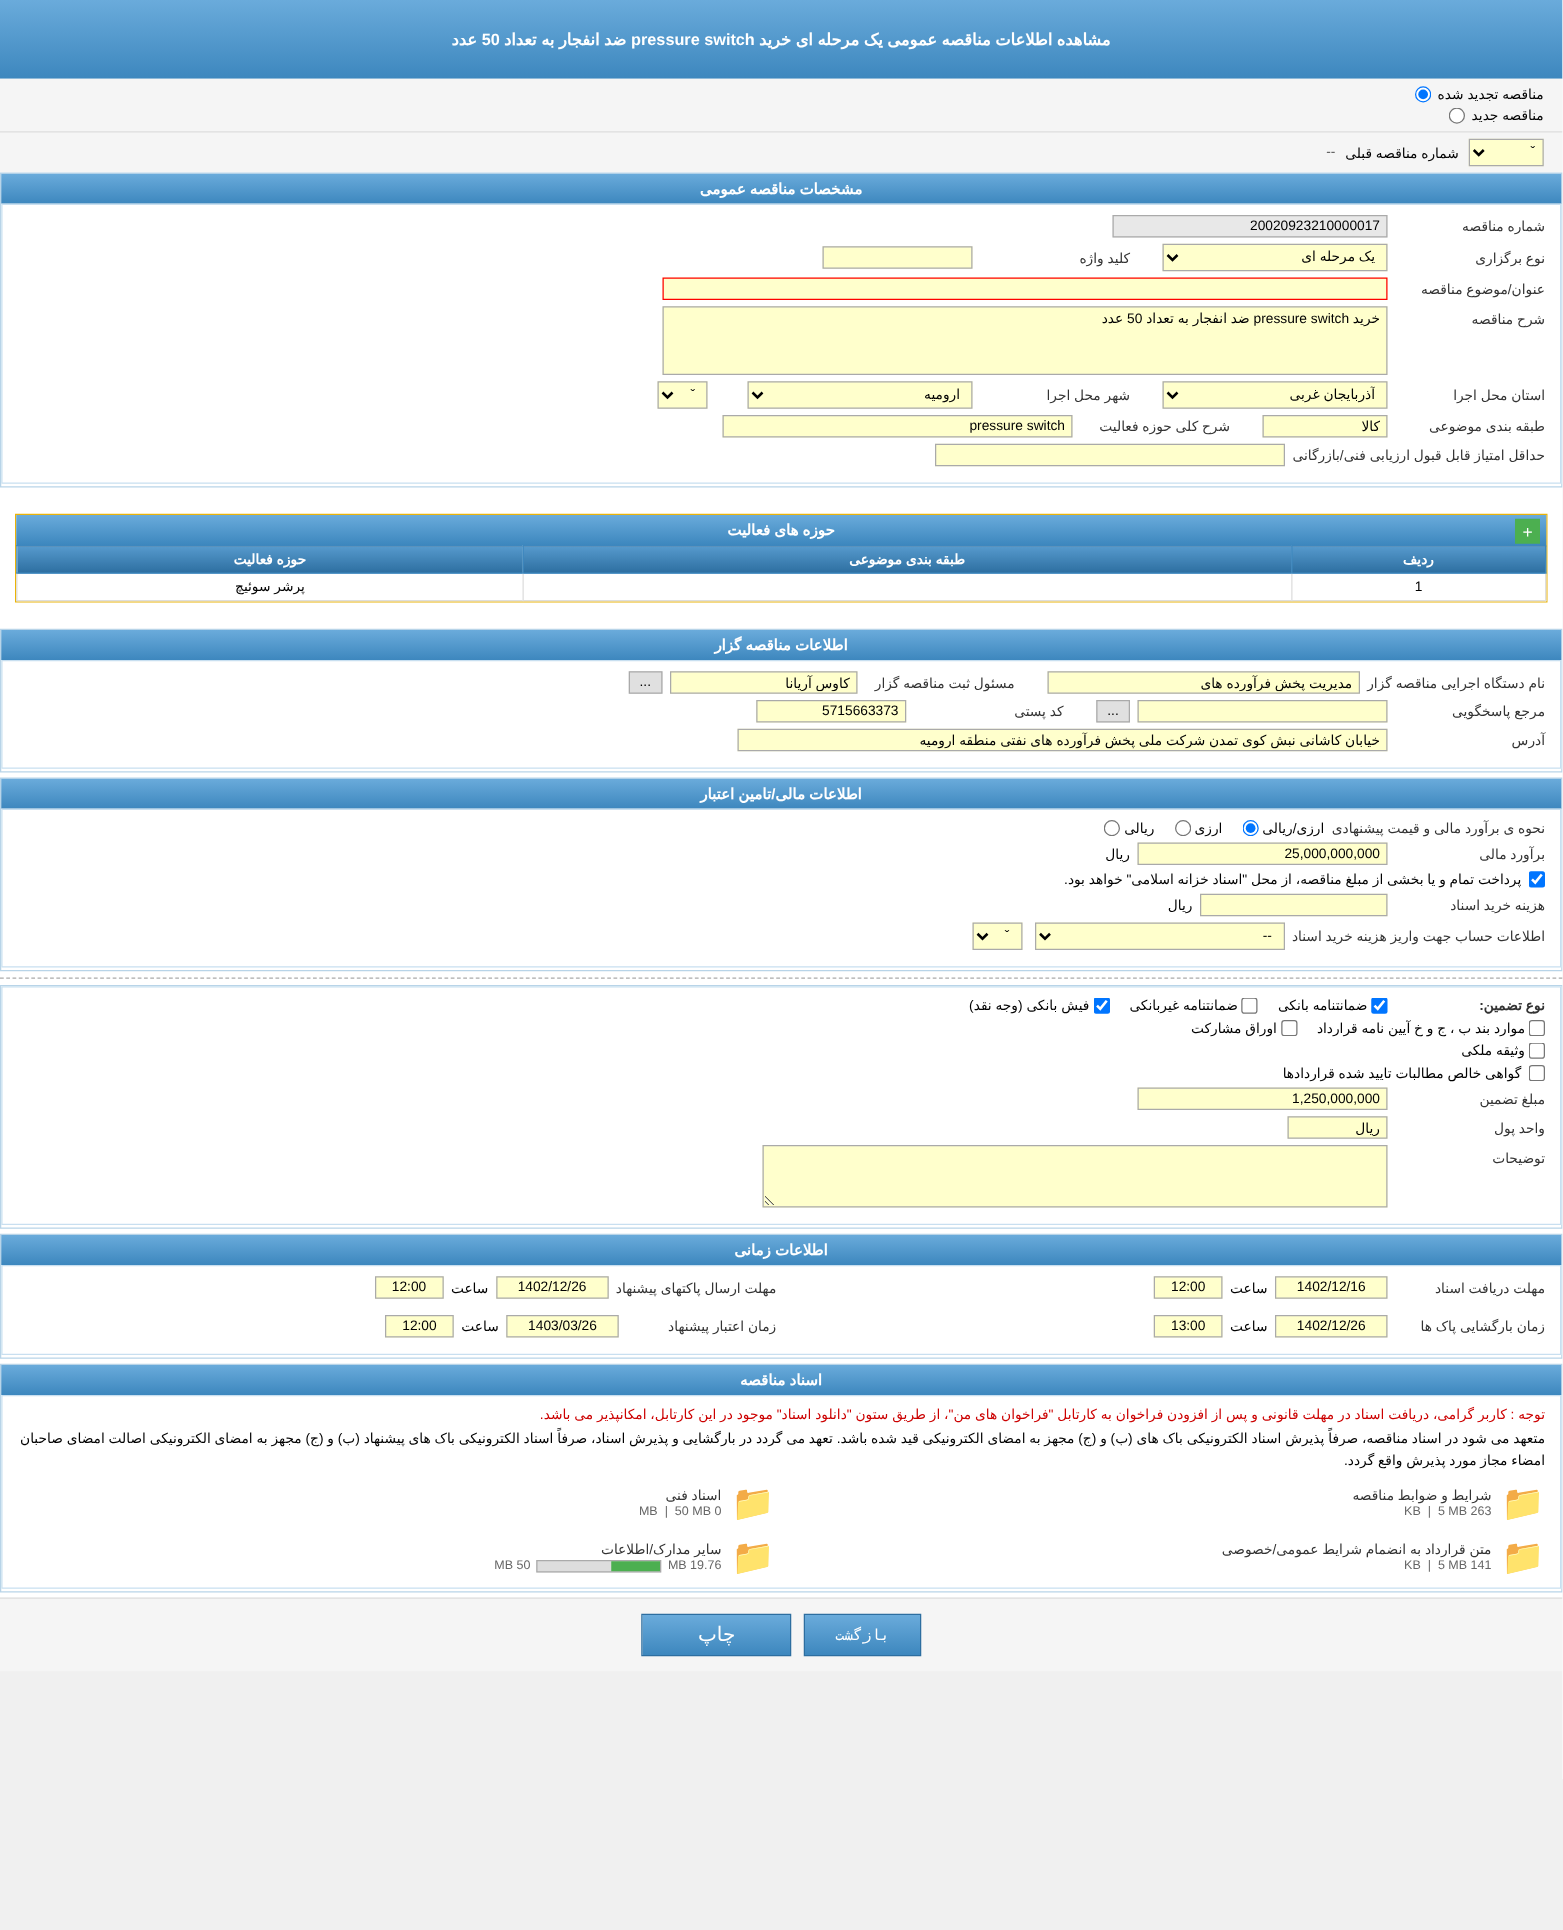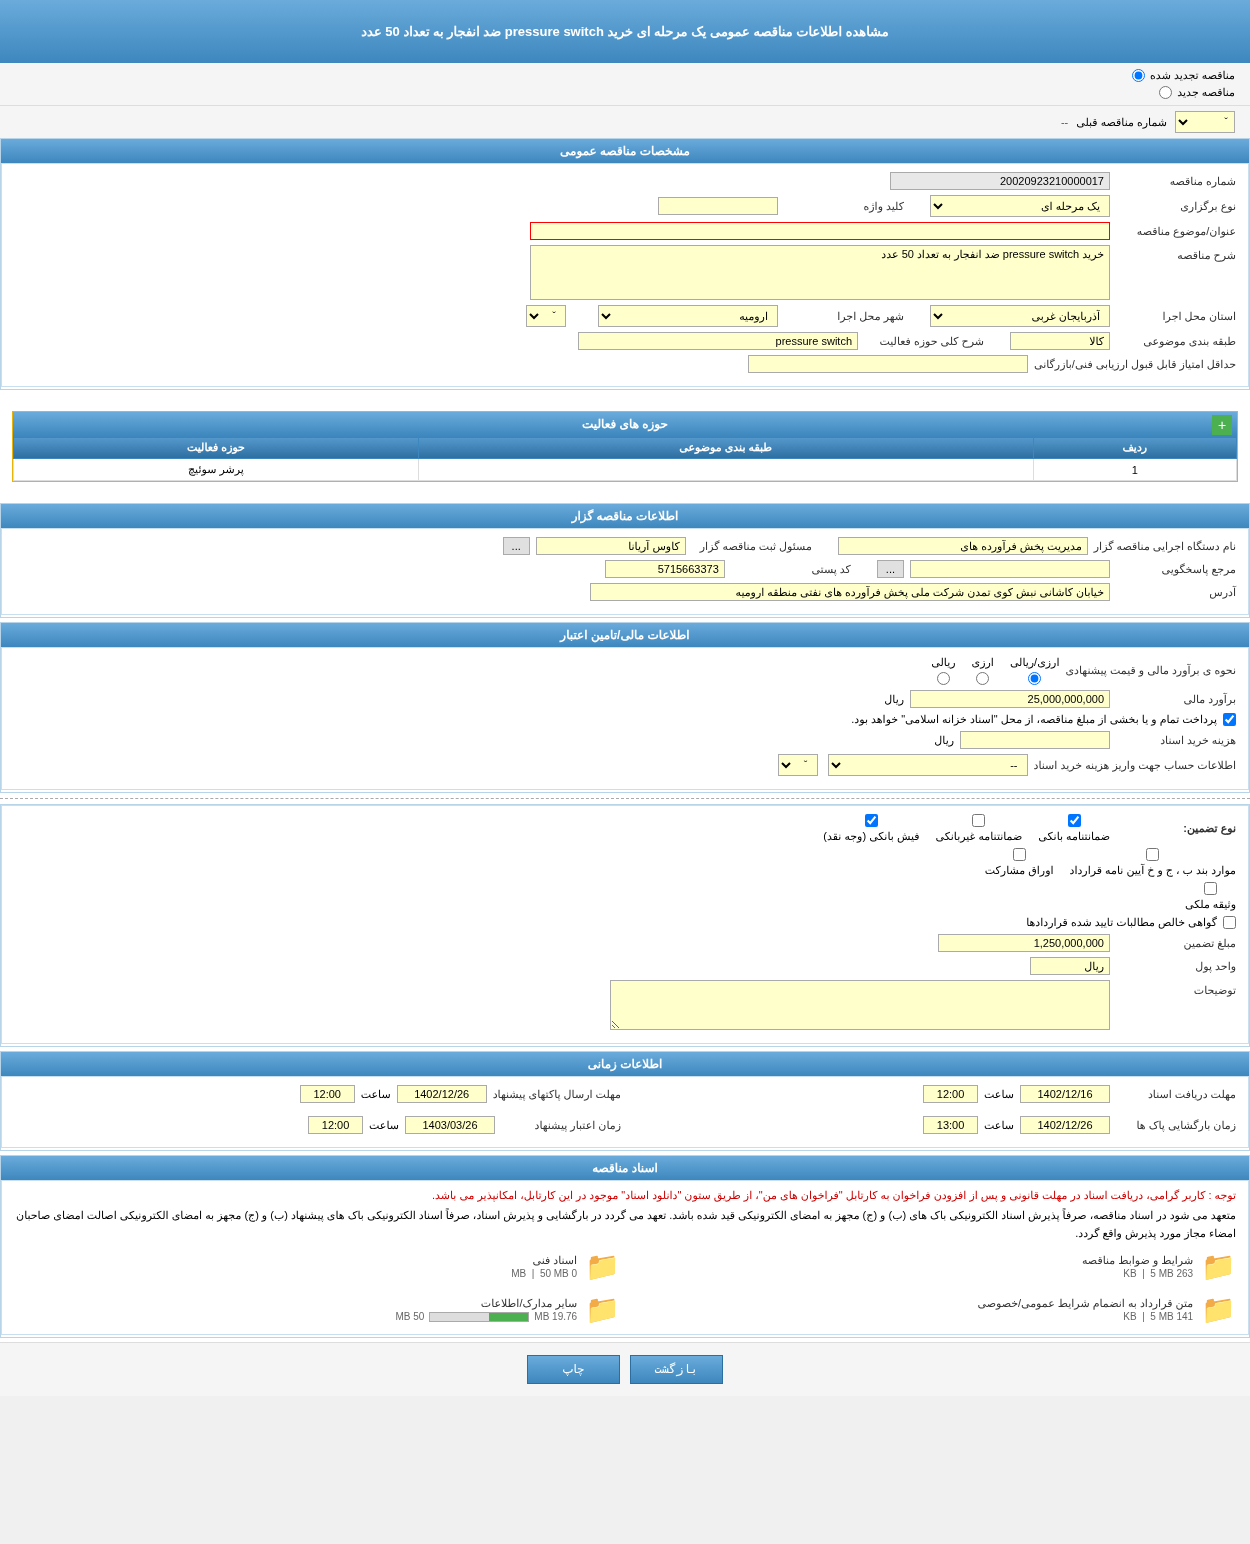--- a/index.html
+++ b/index.html
@@ -106,42 +106,42 @@
       text-align: center;
       border: 1px solid #3d87be;
     }
     .activity-table td {
       padding: 4px;
       text-align: center;
       border: 1px solid #ddd;
       background: #fff;
     }
     
-    .radio-inline { display: inline-flex; align-items: center; gap: 3px; margin-left: 10px; flex-direction: column; }
+    .radio-inline { display: inline-flex; align-items: center; gap: 3px; margin-left: 10px; }
     .time-input { width: 90px; background: #ffffcc; border: 1px solid #aaa; padding: 2px 5px; font-size: 11px; direction: ltr; text-align: center; }
     .time-hour { width: 55px; background: #ffffcc; border: 1px solid #aaa; padding: 2px 5px; font-size: 11px; direction: ltr; text-align: center; }
     .docs-note { color: #c00; font-size: 11px; margin-bottom: 5px; direction: rtl; }
     .docs-info { font-size: 11px; direction: rtl; margin-bottom: 8px; line-height: 1.6; }
     
     .doc-files-grid { display: grid; grid-template-columns: 1fr 1fr; gap: 10px; direction: rtl; margin-top: 8px; }
     .doc-file-item { display: flex; align-items: center; gap: 8px; direction: rtl; }
     .doc-file-icon { font-size: 28px; color: #888; }
     .doc-file-info { display: flex; flex-direction: column; gap: 1px; }
     .doc-file-label { font-size: 11px; color: #333; }
     .doc-file-sizes { font-size: 10px; color: #666; }
     .progress-bar-wrapper { width: 100px; height: 10px; background: #ddd; border: 1px solid #aaa; }
     .progress-bar { height: 100%; background: #4caf50; }
     
     .bottom-buttons { display: flex; justify-content: center; gap: 10px; padding: 12px; background: #f5f5f5; border-top: 1px solid #ddd; }
     .btn-print {
       background: linear-gradient(to bottom, #6aabdb, #3d87be);
       color: #fff;
       border: 1px solid #2d6ea0;
-      padding: 6px 34px;
-      font-size: 12px;
+      padding: 6px 44px;
+      font-size: 16px;
       font-family: Tahoma;
       cursor: pointer;
       direction: rtl;
     }
     .btn-back {
       background: linear-gradient(to bottom, #6aabdb, #3d87be);
       color: #fff;
       border: 1px solid #2d6ea0;
       padding: 6px 24px;
       font-size: 12px;
@@ -388,21 +388,21 @@
         </label>
       </div>
 
       <div class="form-row">
         <input type="checkbox" style="">
         <span>گواهی خالص مطالبات تایید شده قراردادها</span>
       </div>
 
       <div class="form-row">
         <span class="form-label">مبلغ تضمین</span>
-        <input type="text" class="form-input" style="width: 172px; background: rgb(255, 255, 204); direction: ltr; text-align: right;" value="1,250,000,000">
+        <input type="text" class="form-input" style="width: 200px; background: rgb(255, 255, 204); direction: ltr; text-align: right;" value="1,250,000,000">
       </div>
 
       <div class="form-row">
         <span class="form-label">واحد پول</span>
         <input type="text" class="form-input" style="width: 80px; background: rgb(255, 255, 204);" value="ریال">
       </div>
 
       <div class="form-row" style="align-items:flex-start;">
         <span class="form-label" style="padding-top:4px;">توضیحات</span>
         <textarea class="form-input" style="width: 500px; height: 50px; background: rgb(255, 255, 204);"></textarea>

